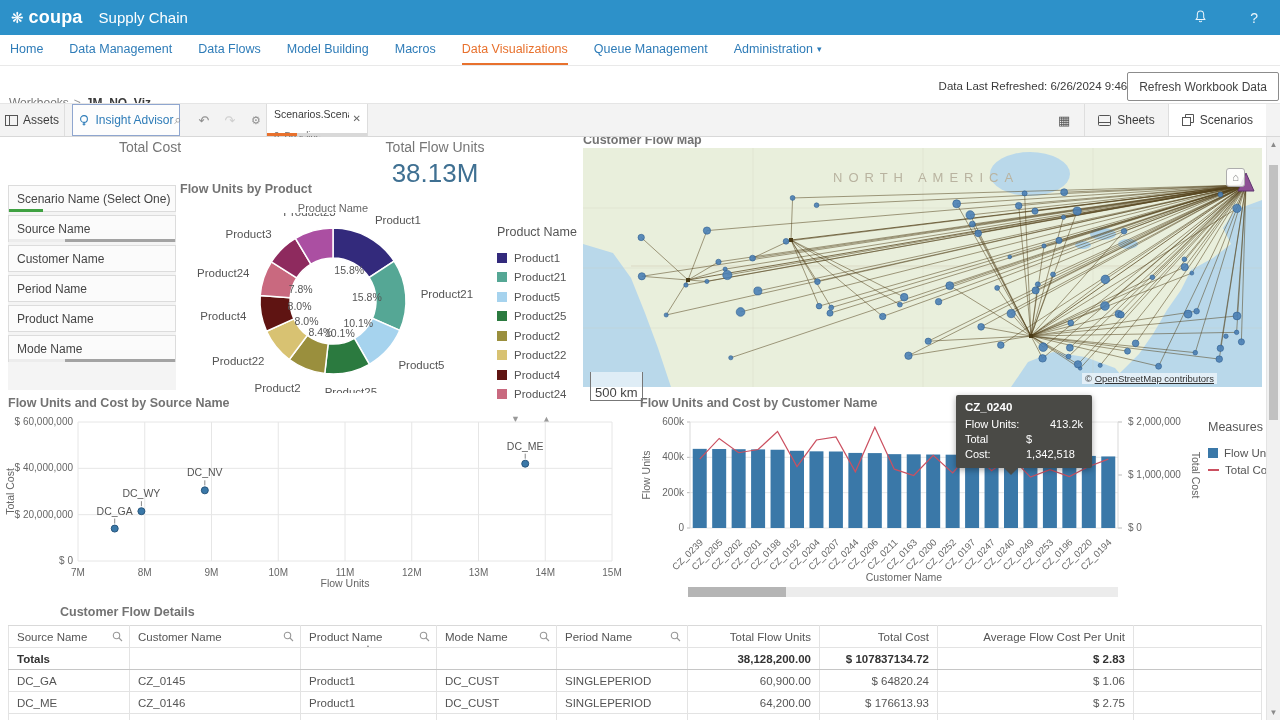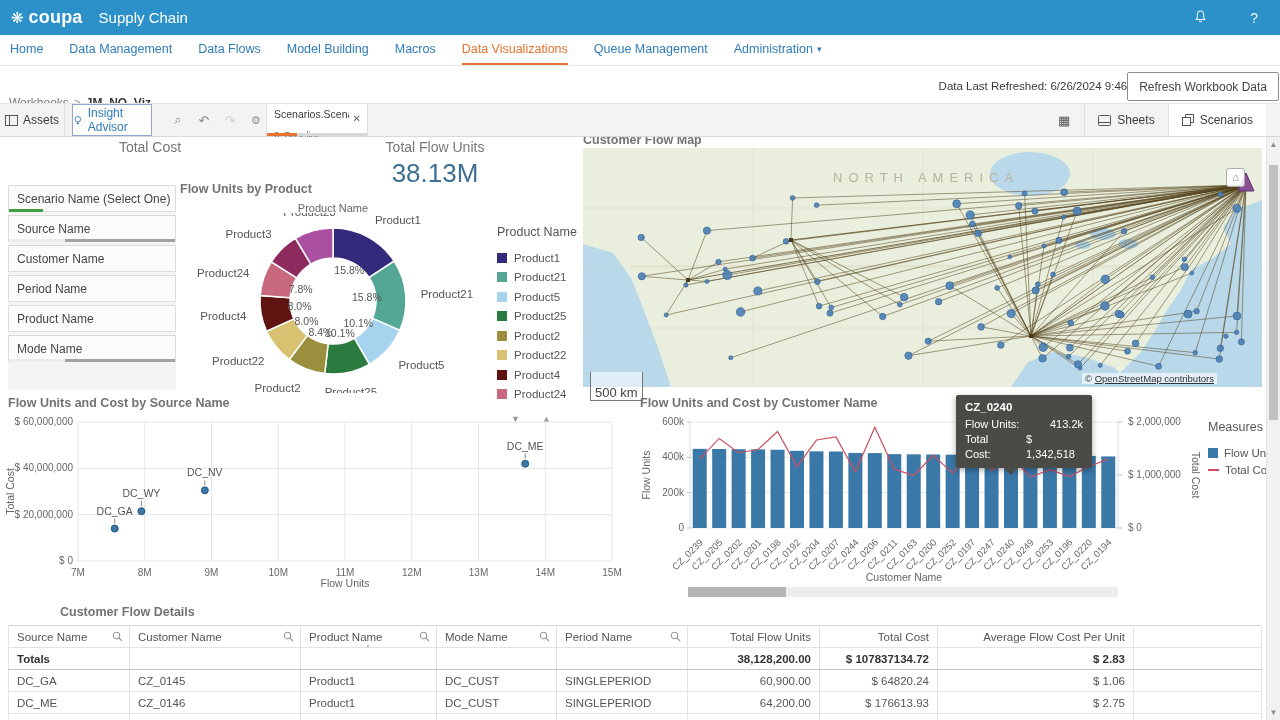--- a/index.html
+++ b/index.html
@@ -23,21 +23,21 @@
   .crumb{position:absolute;left:9px;top:96px;font-size:12px;color:#777;text-align:center;}
   .crumb b{color:#3a3a3a;}
   .crumb .sep{margin:0 5px;color:#999;}
   .refresh-note{position:absolute;right:133px;top:80px;font-size:11.5px;color:#3a3a3a;}
   .refresh-btn{position:absolute;right:1px;top:72px;height:27px;padding:0 11px;background:#fff;border:1px solid #8c8c8c;
                border-radius:2px;font-size:12px;color:#444;display:flex;align-items:center;cursor:pointer;}
   
   .toolbar{position:absolute;left:0;top:103px;right:0;height:34px;background:#f3f3f3;border-top:1px solid #e5e5e5;border-bottom:1px solid #d8d8d8;box-sizing:border-box;}
   .assets-btn{position:absolute;left:0;top:0;bottom:0;width:64px;display:flex;align-items:center;justify-content:center;gap:5px;
               font-size:12px;color:#3c3c3c;border-right:1px solid #dedede;cursor:pointer;}
-  .insight-btn{position:absolute;left:72px;top:0;bottom:0;width:80px;background:#fdfdfd;border:1px solid #8fa6cf;box-sizing:border-box;
+  .insight-btn{position:absolute;left:72px;top:0;bottom:0;width:108px;background:#fdfdfd;border:1px solid #8fa6cf;box-sizing:border-box;
                display:flex;align-items:center;justify-content:center;gap:5px;font-size:12px;color:#2e7cb8;cursor:pointer;}
   .tool-ico{position:absolute;top:0;bottom:0;width:24px;display:flex;align-items:center;justify-content:center;
             color:#8f8f8f;font-size:13px;cursor:pointer;}
   .tool-ico.dis{color:#cfcfcf;cursor:default;}
   .sheet-tab{position:absolute;left:266px;top:0;bottom:0;width:100px;background:#fff;border-left:1px solid #ddd;border-right:1px solid #ddd;cursor:pointer;}
   .sheet-tab .l1{font-size:10.5px;color:#3a3a3a;margin:4px 18px 0 7px;white-space:nowrap;overflow:hidden;}
   .sheet-tab .l2{font-size:9.5px;color:#6b6b6b;margin:9px 18px 0 7px;}
   .sheet-tab .x{position:absolute;right:6px;top:9px;font-size:10px;color:#666;cursor:pointer;}
   .sheet-tab .u-or{position:absolute;left:0;bottom:0;width:30px;height:3px;background:#e8712d;}
   .sheet-tab .u-gr{position:absolute;left:30px;right:0;bottom:0;height:3px;background:#d9d9d9;}

